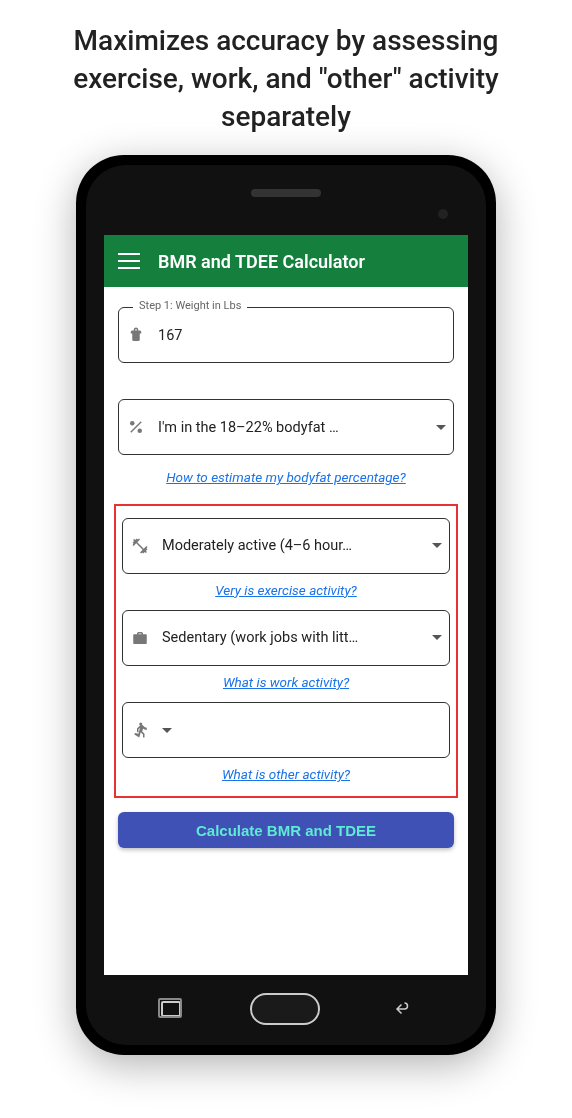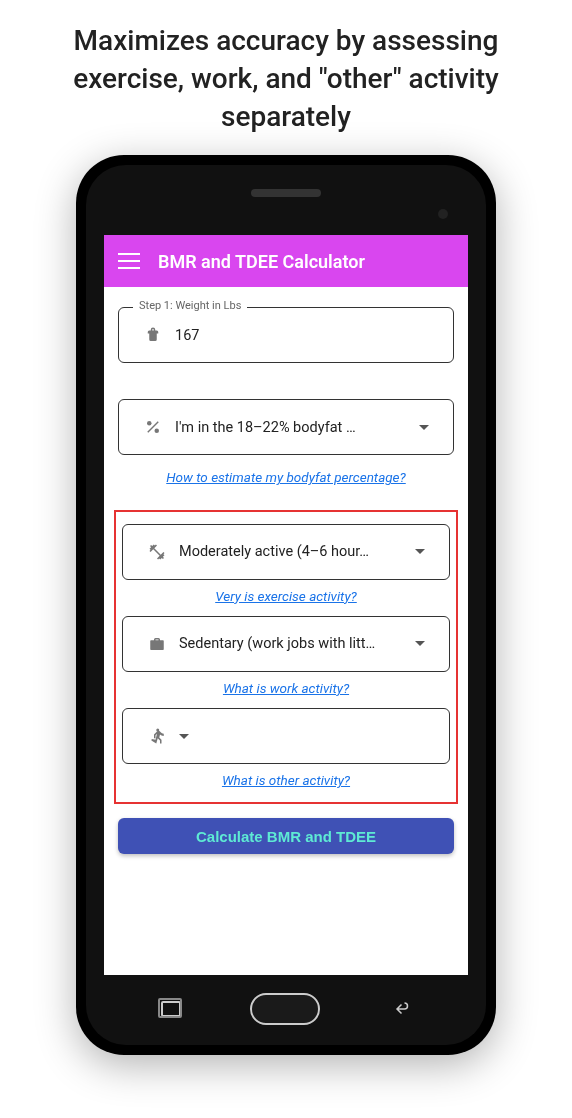--- a/index.html
+++ b/index.html
@@ -64,21 +64,21 @@
     top: 70px;
     left: 18px;
     right: 18px;
     bottom: 70px;
     background: #fff;
     overflow: hidden;
     display: flex;
     flex-direction: column;
   }
   .app-bar {
-    background: #d946ef;
+    background: #15803d;
     color: #fff;
     height: 52px;
     display: flex;
     align-items: center;
     padding: 0 14px;
     gap: 18px;
     flex-shrink: 0;
   }
   .hamburger {
     width: 22px;
@@ -101,21 +101,21 @@
   .content {
     flex: 1;
     padding: 8px 10px 12px;
     overflow: hidden;
     display: flex;
     flex-direction: column;
   }
   .field-wrap {
     border: 1.5px solid #333;
     border-radius: 6px;
-    padding: 14px 24px;
+    padding: 14px 7px;
     position: relative;
     margin: 12px 4px 6px;
     display: flex;
     align-items: center;
     gap: 12px;
     height: 56px;
   }
   .field-label {
     position: absolute;
     top: -9px;
@@ -156,21 +156,21 @@
     font-size: 13.5px;
     font-style: italic;
     text-decoration: underline;
     margin: 6px 0 6px;
     cursor: pointer;
     line-height: 1.5;
   }
   .highlight-box {
     border: 2.5px solid #e63232;
     padding: 2px 2px 4px;
-    margin: 16px 0 8px;
+    margin: 10px 0 8px;
   }
   .highlight-box .field-wrap { margin: 10px 4px 4px; }
   .highlight-box .help-link { margin: 6px 0 8px; }
   .calc-button {
     background: #3f51b5;
     color: #5eead4;
     border: none;
     border-radius: 6px;
     height: 36px;
     margin: 6px 4px 0;

